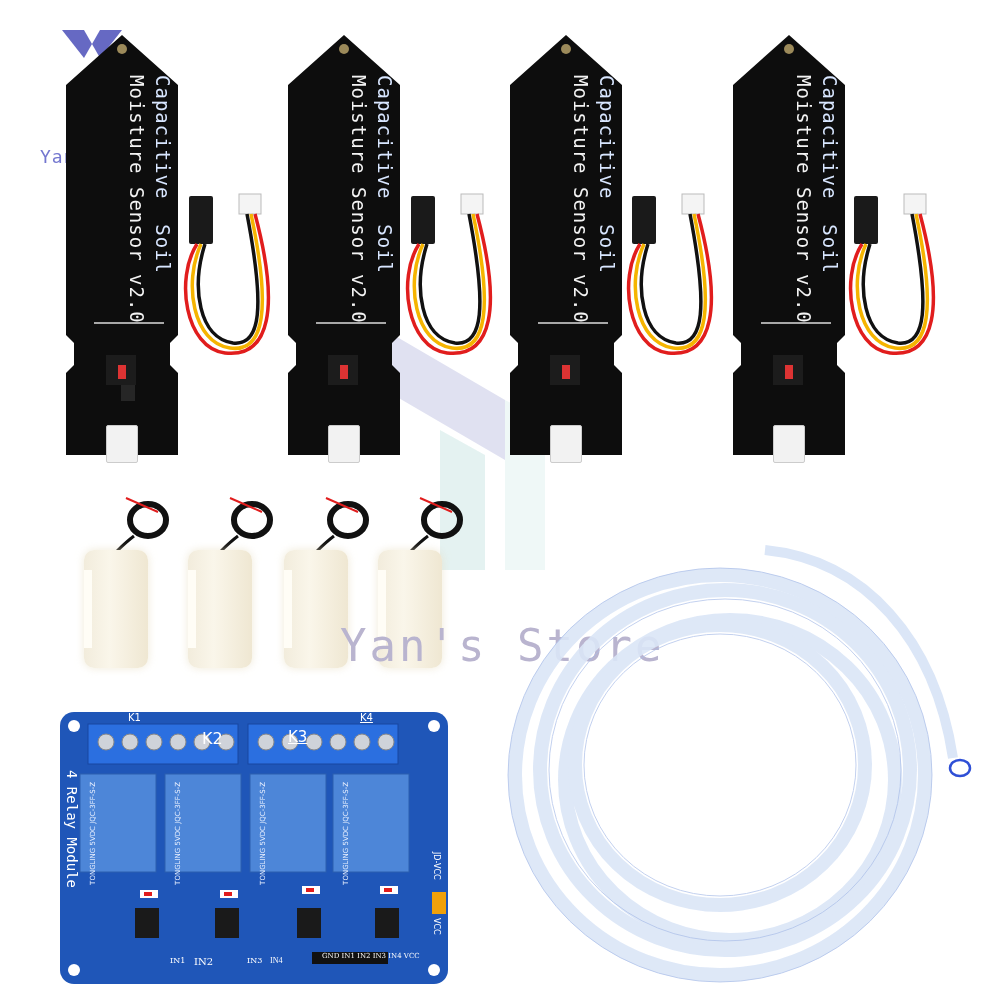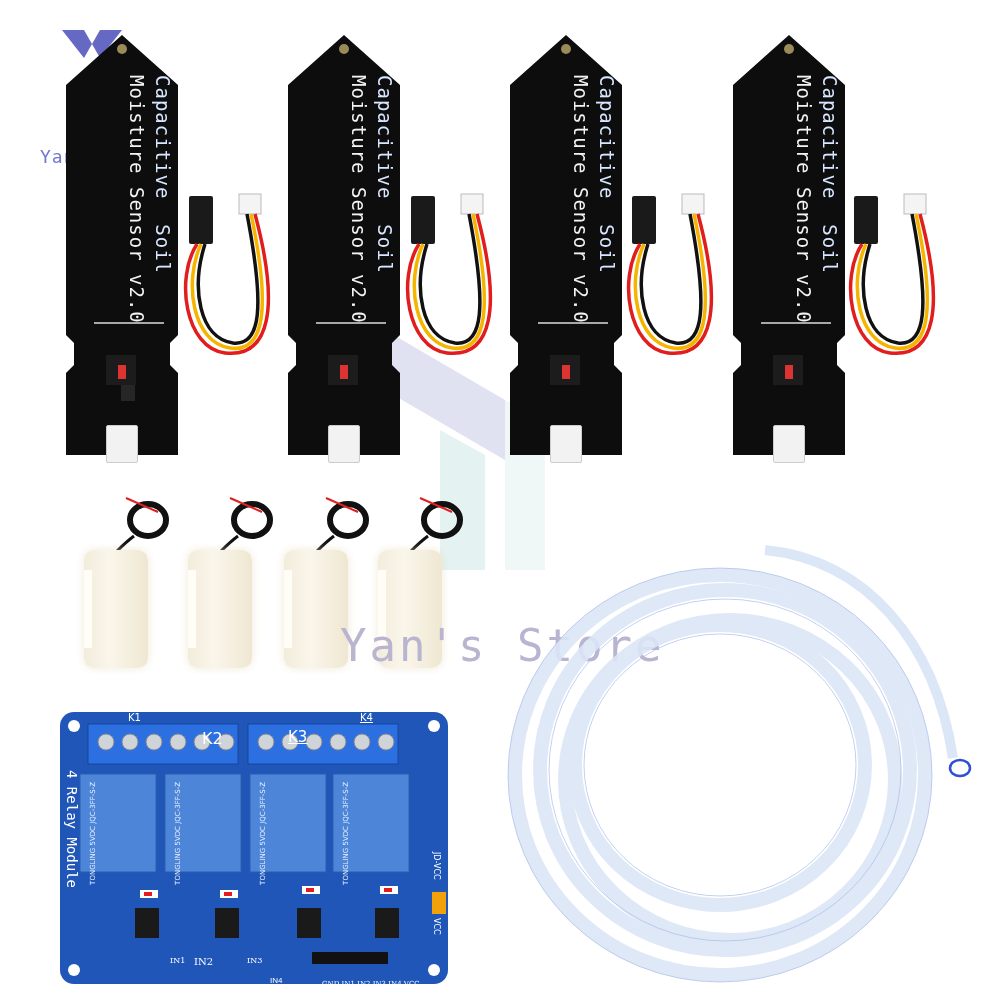--- a/index.html
+++ b/index.html
@@ -244,19 +244,19 @@
   <div class="abs" style="left:4px;top:58px;writing-mode:vertical-rl;font-family:'DejaVu Sans Mono',monospace;font-size:14px;color:#fff;">4 Relay Module</div>
 
   <div class="abs" style="left:28px;top:70px;writing-mode:vertical-rl;transform:rotate(180deg);font-size:7px;color:#eaf1ff;line-height:11px;"><span>TONGLING</span> <span>5VDC</span> <span>JQC-3FF-S-Z</span></div>
   <div class="abs" style="left:113px;top:70px;writing-mode:vertical-rl;transform:rotate(180deg);font-size:7px;color:#eaf1ff;line-height:11px;"><span>TONGLING</span> <span>5VDC</span> <span>JQC-3FF-S-Z</span></div>
   <div class="abs" style="left:198px;top:70px;writing-mode:vertical-rl;transform:rotate(180deg);font-size:7px;color:#eaf1ff;line-height:11px;"><span>TONGLING</span> <span>5VDC</span> <span>JQC-3FF-S-Z</span></div>
   <div class="abs" style="left:281px;top:70px;writing-mode:vertical-rl;transform:rotate(180deg);font-size:7px;color:#eaf1ff;line-height:11px;"><span>TONGLING</span> <span>5VDC</span> <span>JQC-3FF-S-Z</span></div>
 
   <div class="abs" style="left:110px;top:244px;font-size:8px;color:#fff;font-family:'DejaVu Serif',serif;">IN1</div>
   <div class="abs" style="left:134px;top:244px;font-size:10px;color:#fff;font-family:'DejaVu Serif',serif;">IN2</div>
   <div class="abs" style="left:187px;top:244px;font-size:8px;color:#fff;font-family:'DejaVu Serif',serif;">IN3</div>
-  <div class="abs" style="left:210px;top:244px;font-size:8px;color:#fff;font-family:Liberation Sans, sans-serif;margin-top:20px;">IN4</div>
-
-  <div class="abs" style="left:262px;top:268px;font-size:7px;color:#fff;font-family:'DejaVu Serif',serif;white-space:nowrap;">GND IN1 IN2 IN3 IN4 VCC</div>
+  <div class="abs" style="left:210px;top:244px;font-size:8px;color:#fff;font-family:Liberation Serif, serif;">IN4</div>
+
+  <div class="abs" style="left:262px;top:240px;font-size:7px;color:#fff;font-family:'DejaVu Serif',serif;white-space:nowrap;">GND IN1 IN2 IN3 IN4 VCC</div>
 
   <div class="abs" style="left:372px;top:140px;writing-mode:vertical-rl;font-size:8px;color:#fff;">JD-VCC</div>
   <div class="abs" style="left:372px;top:206px;writing-mode:vertical-rl;font-size:8px;color:#fff;">VCC</div>
 </div>
 
 </body></html>

